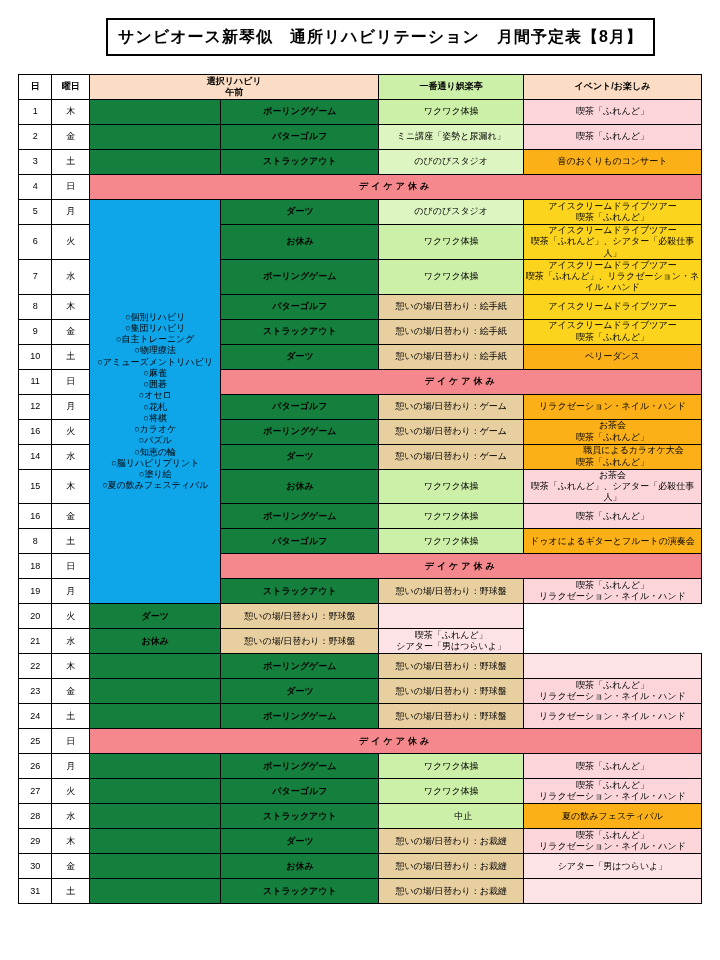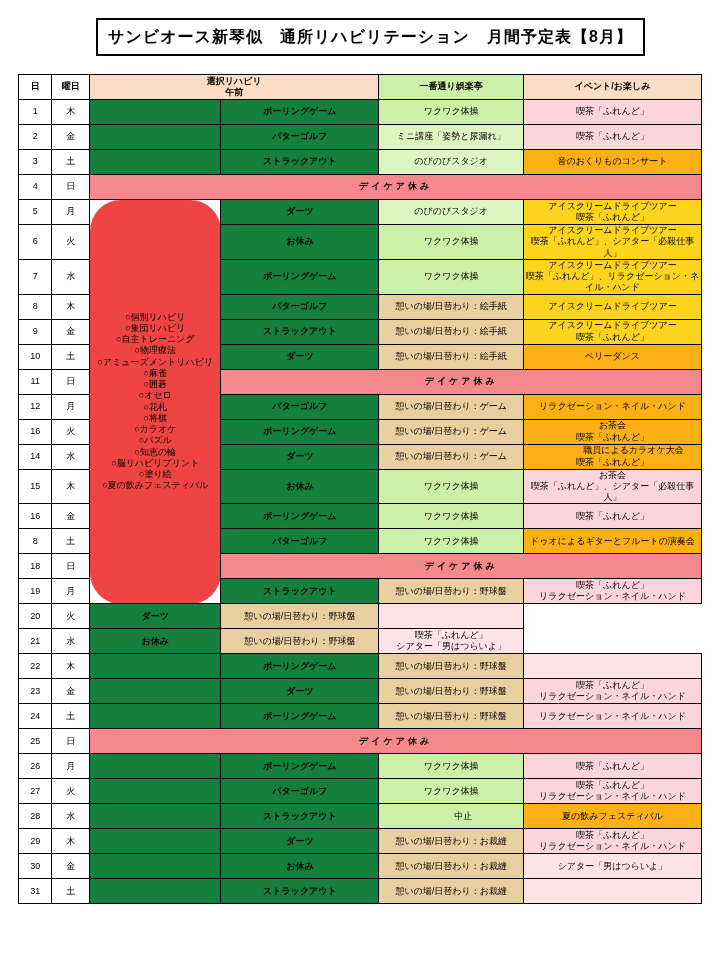--- a/index.html
+++ b/index.html
@@ -7,21 +7,21 @@
     width:720px;height:960px;
     background:#ffffff;
     font-family:"Liberation Sans","DejaVu Sans",sans-serif;
     color:#000;
     -webkit-font-smoothing:antialiased;
   }
   .page{position:relative;width:720px;height:960px;box-sizing:border-box;}
 
   
   .title-wrap{
-    position:absolute;left:96px;top:18px;width:545px;height:34px;
+    position:absolute;left:106px;top:18px;width:545px;height:34px;
     border:2px solid #000;background:#fff;
     display:flex;align-items:center;justify-content:center;
   }
   .title-text{
     font-size:16px;font-weight:bold;letter-spacing:1px;white-space:nowrap;
   }
 
   
   table.cal{
     position:absolute;left:18px;top:74px;
@@ -56,21 +56,21 @@
 
   .cell-peach{background:#15803d;font-weight:bold;}
   .cell-green{background:#ccf0a8;}
   .cell-green-l{background:#ddf5c0;}
   .cell-pink{background:#fbd5da;}
   .cell-pinkl{background:#fde3e6;}
   .cell-orange{background:#fbb018;}
   .cell-yellow{background:#fcd41d;}
   .cell-tan{background:#e8cfa0;}
   .cell-white{background:#ffffff;}
-  .cell-blue{background:#ef4444;border-radius:31px;}
+  .cell-blue{background:#0ea5e9;}
   .cell-rest{background:#f4888c;font-weight:bold;letter-spacing:2px;font-size:11px;}
 
   
   .sel-list{
     text-align:left;
     padding:4px 4px 4px 8px;
     font-size:10px;
     line-height:2.02;
     vertical-align:top;
   }

